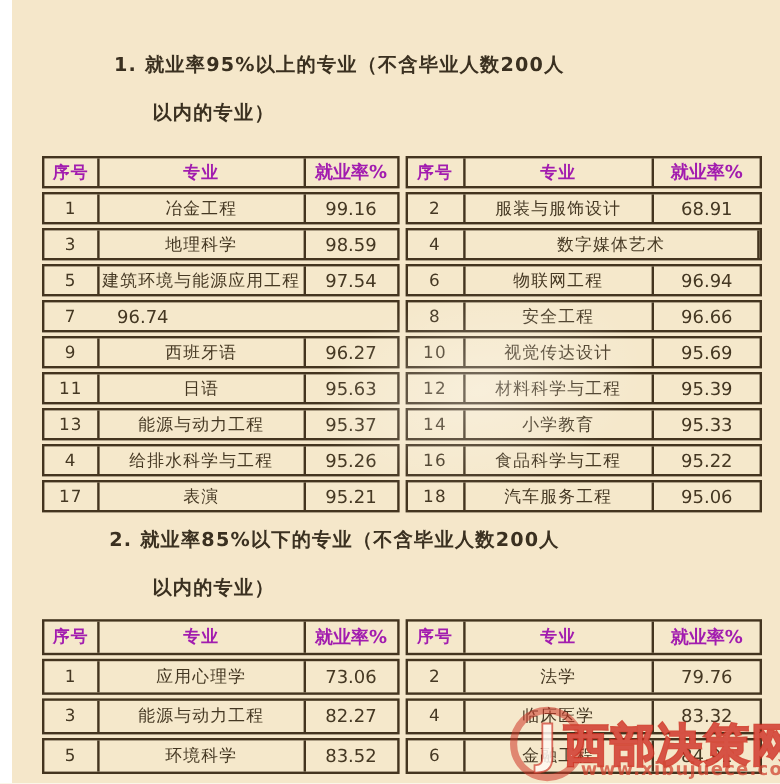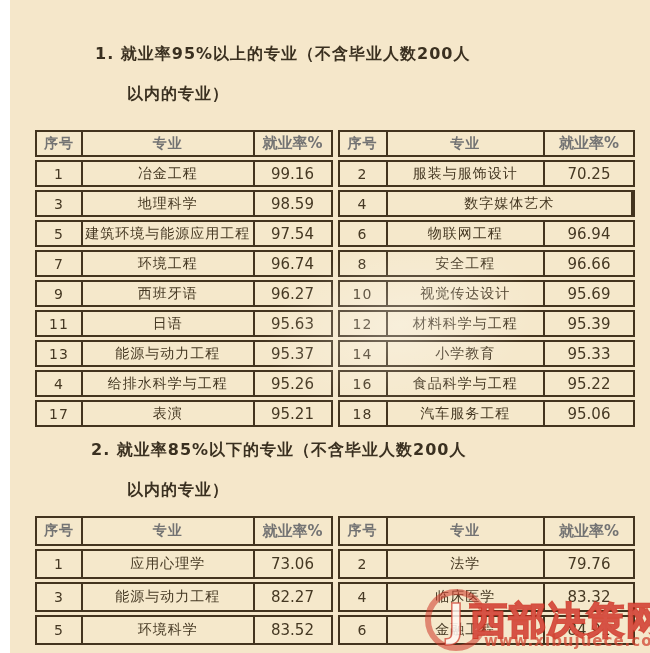--- a/index.html
+++ b/index.html
@@ -31,21 +31,21 @@
   .tbl2 .tr { height:30px; }
   .td {
     box-sizing:border-box; display:flex; align-items:center; justify-content:center;
     font-size:14px; color:#453823; white-space:nowrap; overflow:hidden; letter-spacing:1px;
   }
   .td.no    { width:44px; }
   .half.right .td.no { width:46px; }
   .td.major { flex:1; border-left:2px solid #43341f; border-right:2px solid #43341f; }
   .td.rate  { width:76px; font-size:15px; letter-spacing:0; }
   .half.right .td.rate { width:88px; }
-  .tr.head .td { font-weight:600; color:#737373;text-align:right; }
+  .tr.head .td { font-weight:600; color:#a21caf;text-align:right; }
 
   .ghost {
     position:absolute; left:260px; top:240px; width:280px; height:170px;
     background:radial-gradient(ellipse at center, rgba(255,255,255,0.30), rgba(255,255,255,0) 70%);
     transform:rotate(-12deg); pointer-events:none;
   }
 
   .wm-logo {
     position:absolute; left:425px; top:589px; width:62px; height:62px;
     border:6px solid rgba(205,55,40,0.55); border-radius:50%;
@@ -92,21 +92,20 @@
         <div class="td major">地理科学</div>
         <div class="td rate">98.59</div>
       </div>
       <div class="tr">
         <div class="td no">5</div>
         <div class="td major">建筑环境与能源应用工程</div>
         <div class="td rate">97.54</div>
       </div>
       <div class="tr">
         <div class="td no">7</div>
-        <div class="td major">环境工程</div>
         <div class="td rate">96.74</div>
       </div>
       <div class="tr">
         <div class="td no">9</div>
         <div class="td major">西班牙语</div>
         <div class="td rate">96.27</div>
       </div>
       <div class="tr">
         <div class="td no">11</div>
         <div class="td major">日语</div>
@@ -131,21 +130,21 @@
 
     <div class="half right">
       <div class="tr head">
         <div class="td no">序号</div>
         <div class="td major">专业</div>
         <div class="td rate">就业率%</div>
       </div>
       <div class="tr">
         <div class="td no">2</div>
         <div class="td major">服装与服饰设计</div>
-        <div class="td rate">70.25</div>
+        <div class="td rate">68.91</div>
       </div>
       <div class="tr">
         <div class="td no">4</div>
         <div class="td major">数字媒体艺术</div>
       </div>
       <div class="tr">
         <div class="td no">6</div>
         <div class="td major">物联网工程</div>
         <div class="td rate">96.94</div>
       </div>

